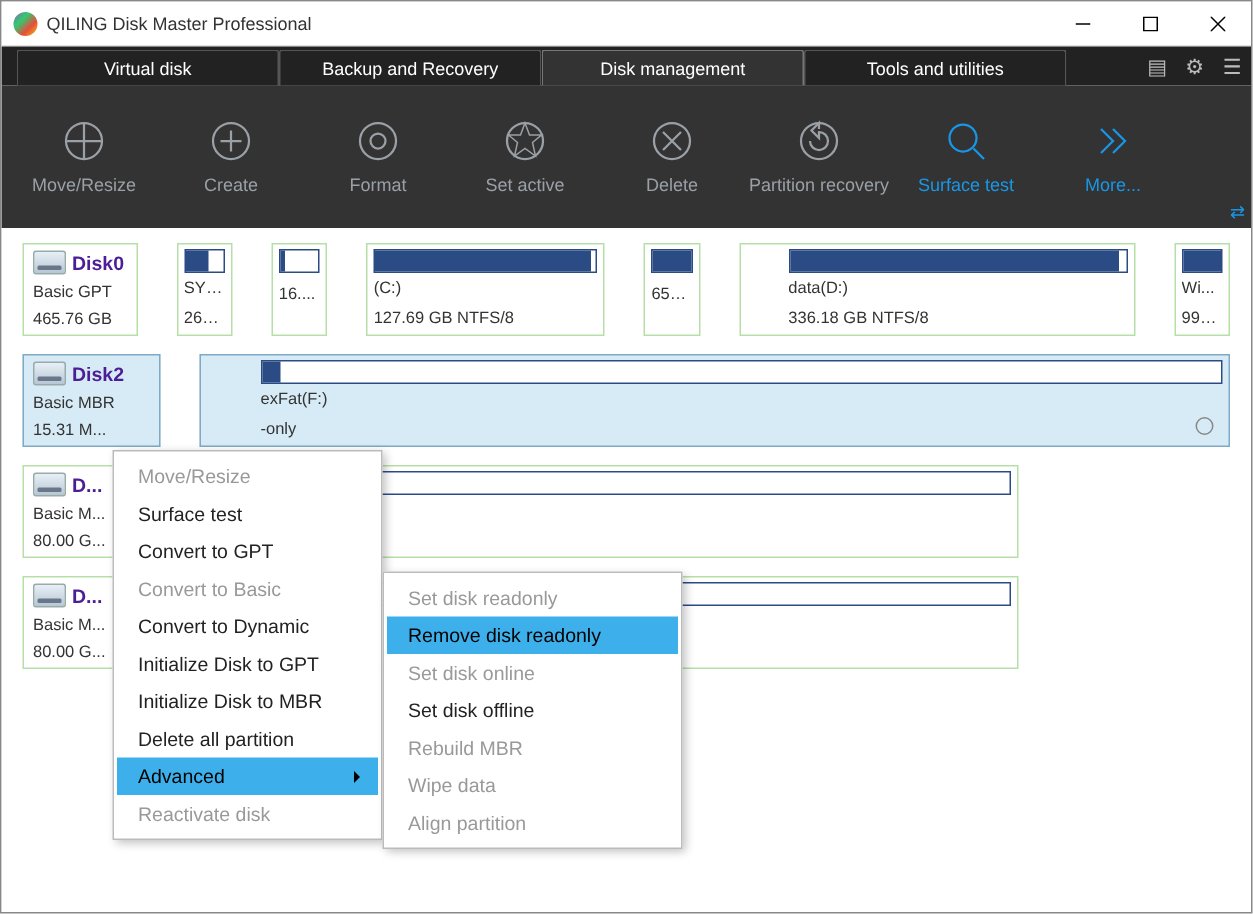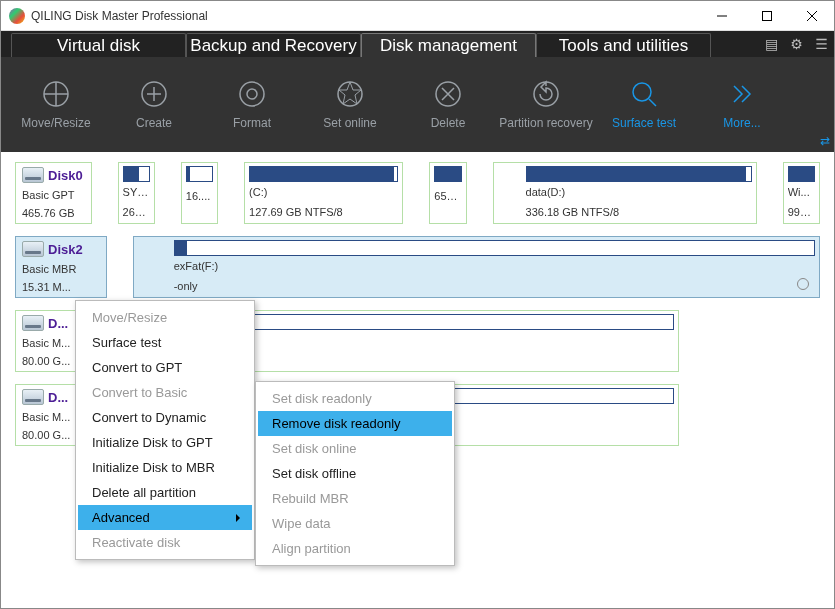--- a/index.html
+++ b/index.html
@@ -8,21 +8,21 @@
 
 .titlebar { height: 30px; background: #fff; display: flex; align-items: center; padding-left: 8px; border-bottom: 1px solid #e0e0e0; }
 .titlebar .logo { width: 16px; height: 16px; border-radius: 50%; background: linear-gradient(135deg,#9b59b6,#2ecc71,#e74c3c,#f1c40f); margin-right: 6px; }
 .titlebar .title { font-size: 12px; color: #333; white-space: nowrap; }
 .titlebar .winbtns { margin-left: auto; display: flex; }
 .titlebar .winbtn { width: 45px; height: 30px; display: flex; align-items: center; justify-content: center; font-size: 14px; color: #000; }
 .titlebar .winbtn svg { width: 10px; height: 10px; }
 
 
 .tabbar { height: 26px; background: #222; display: flex; align-items: stretch; padding-left: 10px; }
-.tab { flex: 0 0 175px; color: #fff; font-size: 17px; display: flex; align-items: center; justify-content: center; background: #222; border: 1px solid #555; border-bottom: none; margin: 2px 0 0; border-radius: 2px 2px 0 0; }
+.tab { flex: 0 0 175px; color: #fff; font-size: 12px; display: flex; align-items: center; justify-content: center; background: #222; border: 1px solid #555; border-bottom: none; margin: 2px 0 0; border-radius: 2px 2px 0 0; }
 .tab.inactive { background: #222; }
 .tab.active { background: #333; border-color: #777; }
 .tabbar .spacer { flex: 1; }
 .tabbar .iconbtn { width: 25px; display: flex; align-items: center; justify-content: center; color: #bbb; font-size: 14px; }
 
 .toolbar { height: 95px; background: #333; display: flex; align-items: center; padding: 0 6px; position: relative; }
 .tool { flex: 0 0 98px; display: flex; flex-direction: column; align-items: center; justify-content: center; color: #9aa0a6; font-size: 12px; gap: 8px; }
 .tool.active { color: #1996e6; }
 .tool .glyph { width: 28px; height: 28px; display: flex; align-items: center; justify-content: center; }
 .tool .glyph svg { width: 28px; height: 28px; stroke: currentColor; fill: none; stroke-width: 1.5; }
@@ -132,21 +132,21 @@
       </span>
     <span>Format</span>
   </div>
   <div class="tool">
     <span class="glyph">
         <svg viewBox="0 0 28 28">
           <circle cx="14" cy="14" r="12"></circle>
           <path d="M14 2l3 8h8l-6 5 2 9-7-5-7 5 2-9-6-5h8z" stroke-width="1"></path>
         </svg>
       </span>
-    <span>Set online</span>
+    <span>Set active</span>
   </div>
   <div class="tool">
     <span class="glyph">
         <svg viewBox="0 0 28 28">
           <circle cx="14" cy="14" r="12"></circle>
           <path d="M8 8l12 12M20 8L8 20"></path>
         </svg>
       </span>
     <span>Delete</span>
   </div>

